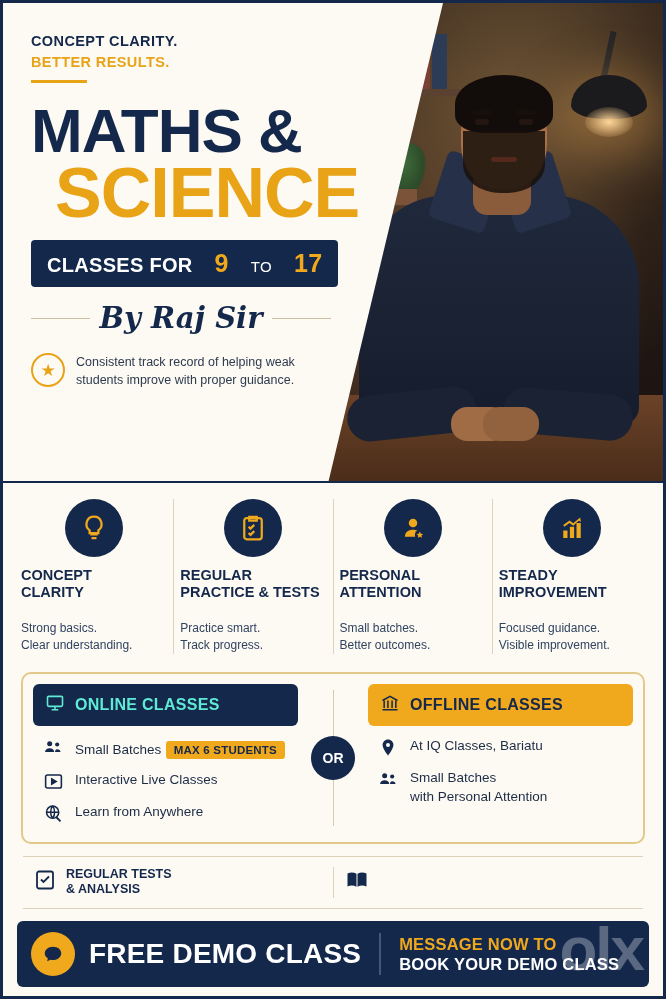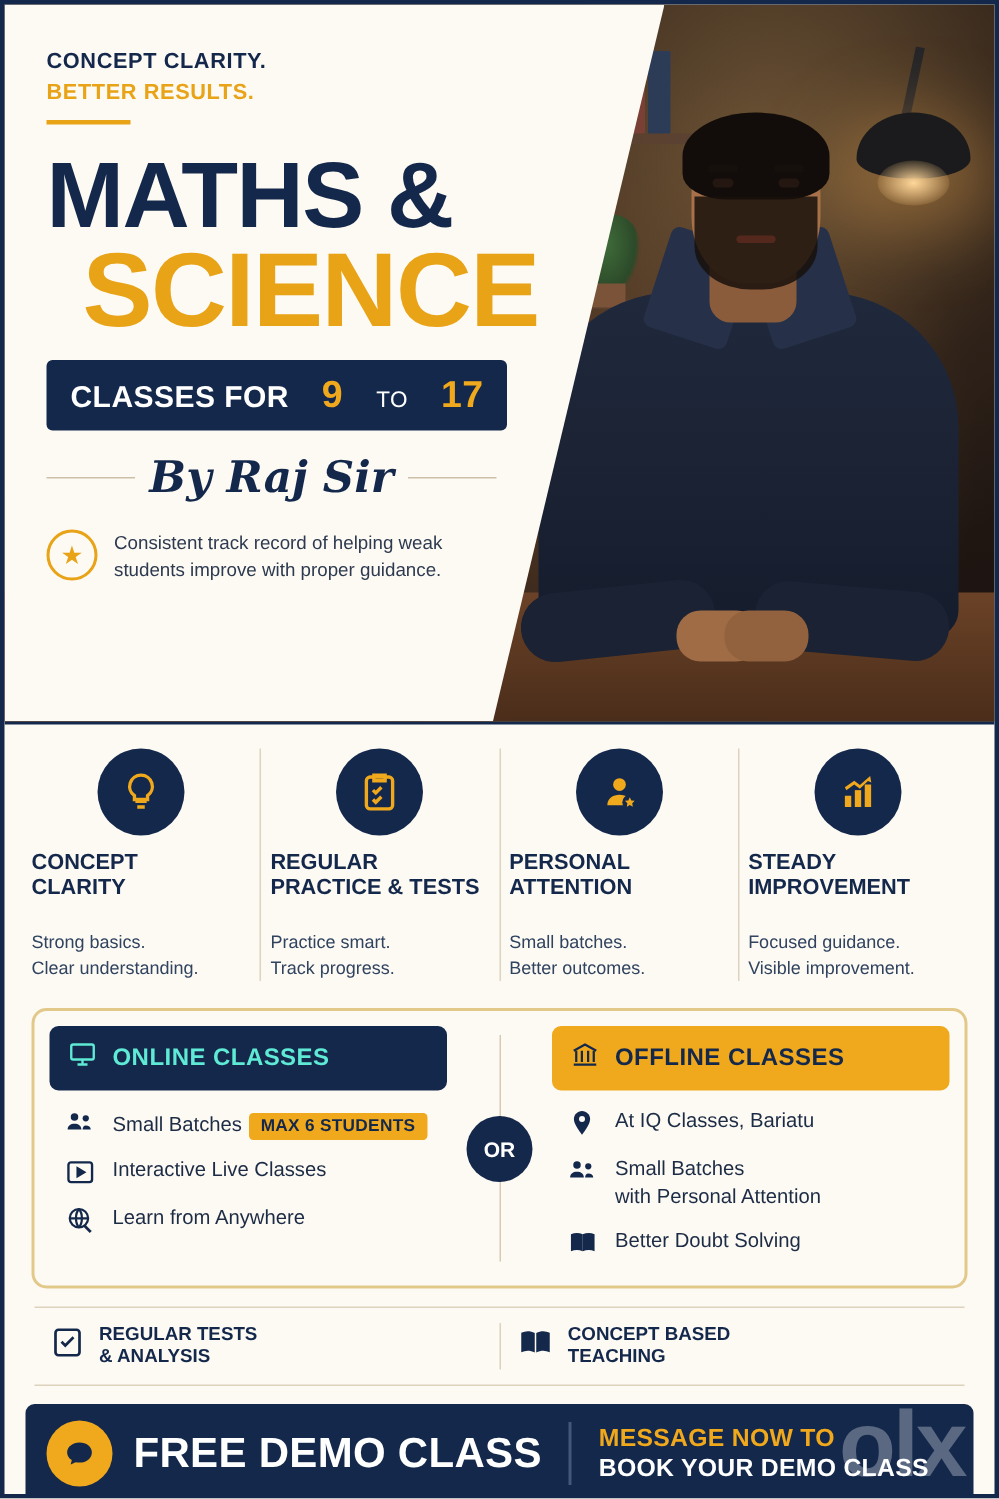--- a/index.html
+++ b/index.html
@@ -488,29 +488,20 @@
           <span class="mi-icon">
             <svg width="22" height="20" viewBox="0 0 24 24" fill="currentColor">
               <circle cx="8" cy="8" r="3"></circle>
                 <circle cx="17" cy="9" r="2.5"></circle>
               <path d="M2.5 18c0-3 2.5-4.6 5.5-4.6s5.5 1.6 5.5 4.6zM14.5 18c0-2 .8-3.3 2.5-3.3 2.3 0 4 1.2 4 3.3z"></path>
             </svg>
           </span>
           <span class="mi-text">Small Batches
 with Personal Attention</span>
         </div>
-        <div class="mode-item">
-          <span class="mi-icon">
-            <svg width="21" height="21" viewBox="0 0 24 24" fill="none" stroke="currentColor" stroke-width="1.7">
-              <path d="M3 5.5c3-1.3 6-1.3 9 0v13c-3-1.3-6-1.3-9 0z" fill="currentColor" stroke="none"></path>
-              <path d="M21 5.5c-3-1.3-6-1.3-9 0v13c3-1.3 6-1.3 9 0z" fill="currentColor" stroke="none"></path>
-            </svg>
-          </span>
-          <span class="mi-text">Better Doubt Solving</span>
-        </div>
       </div>
     </div>
   </div>
 
   <div class="strip">
     <div class="strip-item">
       <span class="strip-ico">
         <svg width="24" height="24" viewBox="0 0 24 24" fill="none" stroke="currentColor" stroke-width="1.8">
           <rect x="4" y="3.5" width="16" height="17" rx="2"></rect>
             <path d="M8 11.5l2.5 2.5L16 8.5"></path>
@@ -519,22 +510,20 @@
       <span class="strip-txt">REGULAR TESTS
 &amp; ANALYSIS</span>
     </div>
     <div class="strip-item">
       <span class="strip-ico">
         <svg width="26" height="24" viewBox="0 0 24 24" fill="currentColor">
           <path d="M2.5 5.5c3-1.4 6-1.4 9 .2v13c-3-1.6-6-1.6-9-.2z"></path>
           <path d="M21.5 5.5c-3-1.4-6-1.4-9 .2v13c3-1.6 6-1.6 9-.2z"></path>
         </svg>
       </span>
-      <span class="strip-txt">CONCEPT BASED
-TEACHING</span>
     </div>
   </div>
 
   <div class="footer">
     <span class="olx">olx</span>
     <span class="chat-ico">
       <svg width="22" height="22" viewBox="0 0 24 24" fill="currentColor">
         <path d="M12 4C7 4 3 7.2 3 11.2c0 2.3 1.3 4.3 3.4 5.6L5.6 20l3.6-1.7c.9.2 1.8.3 2.8.3 5 0 9-3.2 9-7.4S17 4 12 4z"></path>
         <circle cx="8.6" cy="11.2" r="1.1" fill="#14284b"></circle>
         <circle cx="12" cy="11.2" r="1.1" fill="#14284b"></circle>

